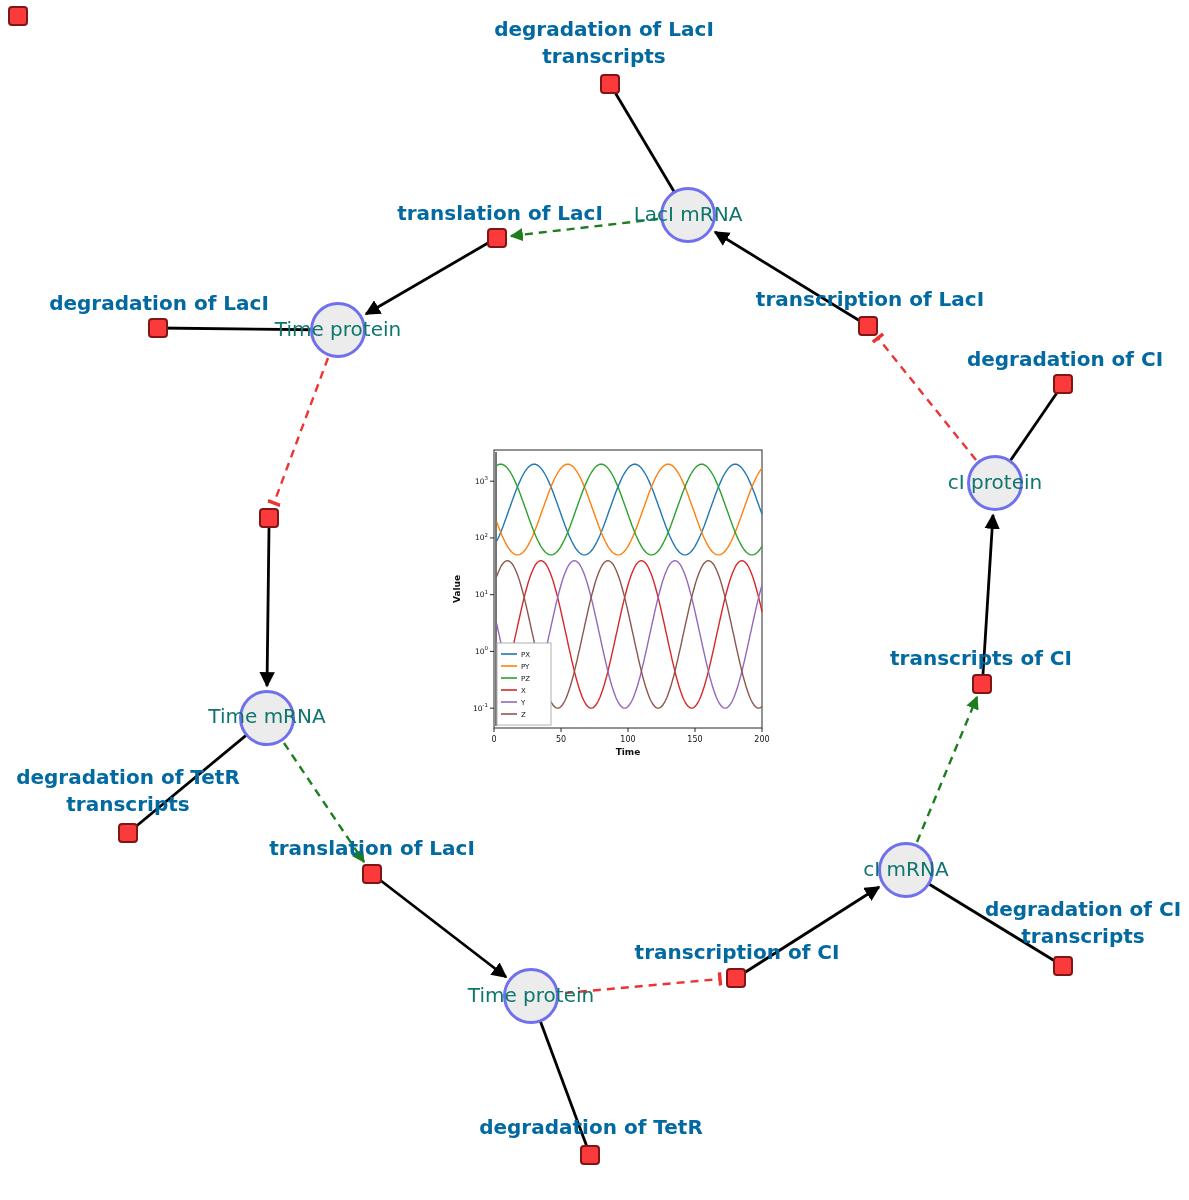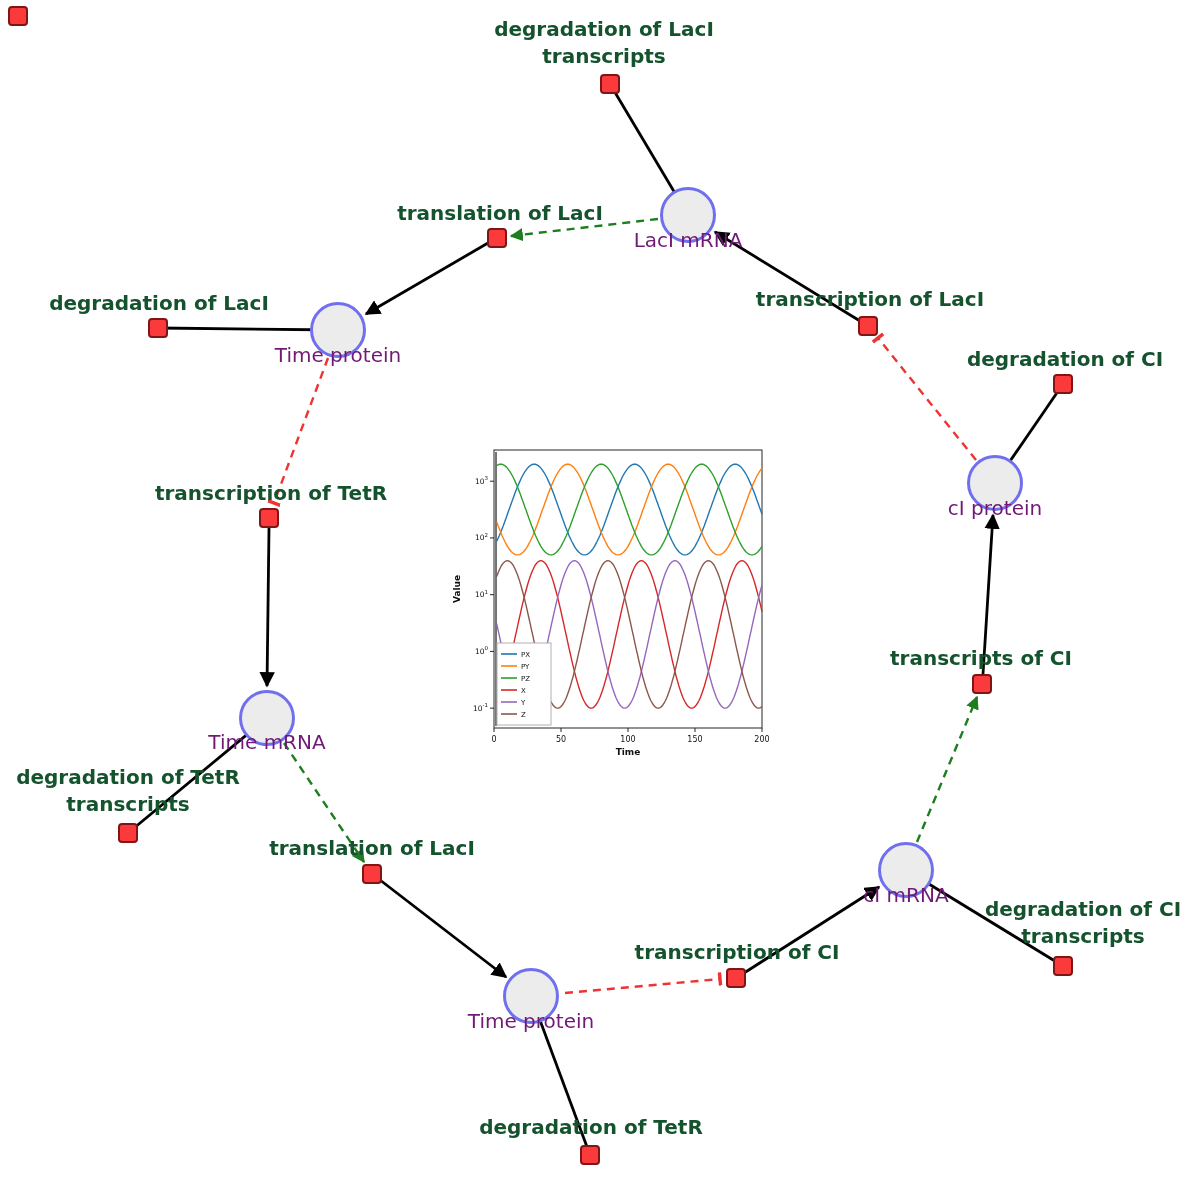--- a/index.html
+++ b/index.html
@@ -1,25 +1,25 @@
 <!DOCTYPE html>
 <html><head>
 <meta charset="utf-8">
 <style>
   html,body{margin:0;padding:0;background:#fff;}
   .canvas{position:relative;width:1189px;height:1200px;background:#fff;overflow:hidden;
           font-family:"DejaVu Sans","Liberation Sans",sans-serif;}
   .edges{position:absolute;left:0;top:0;z-index:1;pointer-events:none;}
   .species{position:absolute;width:56px;height:56px;border-radius:50%;background:#ececec;
            border:3px solid #7070ee;box-sizing:border-box;z-index:2;}
-  .species-label{position:absolute;transform:translate(-50%,-50%);font-size:20px;color:#701a75;
-                 white-space:nowrap;z-index:4;margin-top:26px;}
+  .species-label{position:absolute;transform:translate(-50%,-50%);font-size:20px;color:#0f766e;
+                 white-space:nowrap;z-index:4;}
   .reaction{position:absolute;width:20px;height:20px;background:#fb3b3b;border:2.5px solid #801515;
             border-radius:4px;box-sizing:border-box;z-index:3;}
-  .rlabel{position:absolute;transform:translateX(-50%);font-size:20px;font-weight:bold;color:#14532d;
+  .rlabel{position:absolute;transform:translateX(-50%);font-size:20px;font-weight:bold;color:#0369a1;
           white-space:nowrap;text-align:center;line-height:1.35;z-index:4;}
   .rlabel.wrap{white-space:normal;}
   .inset{position:absolute;left:450px;top:440px;width:322px;height:322px;background:#fff;z-index:5;}
   svg text{font-family:"DejaVu Sans","Liberation Sans",sans-serif;}
 </style>
 </head>
 <body>
 
 <div class="canvas">
 
@@ -86,21 +86,20 @@
   <div class="reaction" style="left:362px;top:864px"></div>
   <div class="reaction" style="left:1053px;top:956px"></div>
   <div class="reaction" style="left:726px;top:968px"></div>
   <div class="reaction" style="left:580px;top:1145px"></div>
 
   <div class="rlabel wrap" style="left:604px;top:16px;width:252px">degradation of LacI transcripts</div>
   <div class="rlabel" style="left:500px;top:200px">translation of LacI</div>
   <div class="rlabel" style="left:870px;top:286px">transcription of LacI</div>
   <div class="rlabel" style="left:159px;top:290px">degradation of LacI</div>
   <div class="rlabel" style="left:1065px;top:346px">degradation of CI</div>
-  <div class="rlabel" style="left:271px;top:480px">transcription of TetR</div>
   <div class="rlabel" style="left:981px;top:645px">transcripts of CI</div>
   <div class="rlabel wrap" style="left:128px;top:764px;width:262px">degradation of TetR transcripts</div>
   <div class="rlabel" style="left:372px;top:835px">translation of LacI</div>
   <div class="rlabel wrap" style="left:1083px;top:896px;width:242px">degradation of CI transcripts</div>
   <div class="rlabel" style="left:737px;top:939px">transcription of CI</div>
   <div class="rlabel" style="left:591px;top:1114px">degradation of TetR</div>
 
   <div class="inset">
     <svg id="inset-svg" width="322" height="322">
         <rect x="44" y="10" width="268" height="278" fill="#fff" stroke="#262626" stroke-width="1"></rect>

